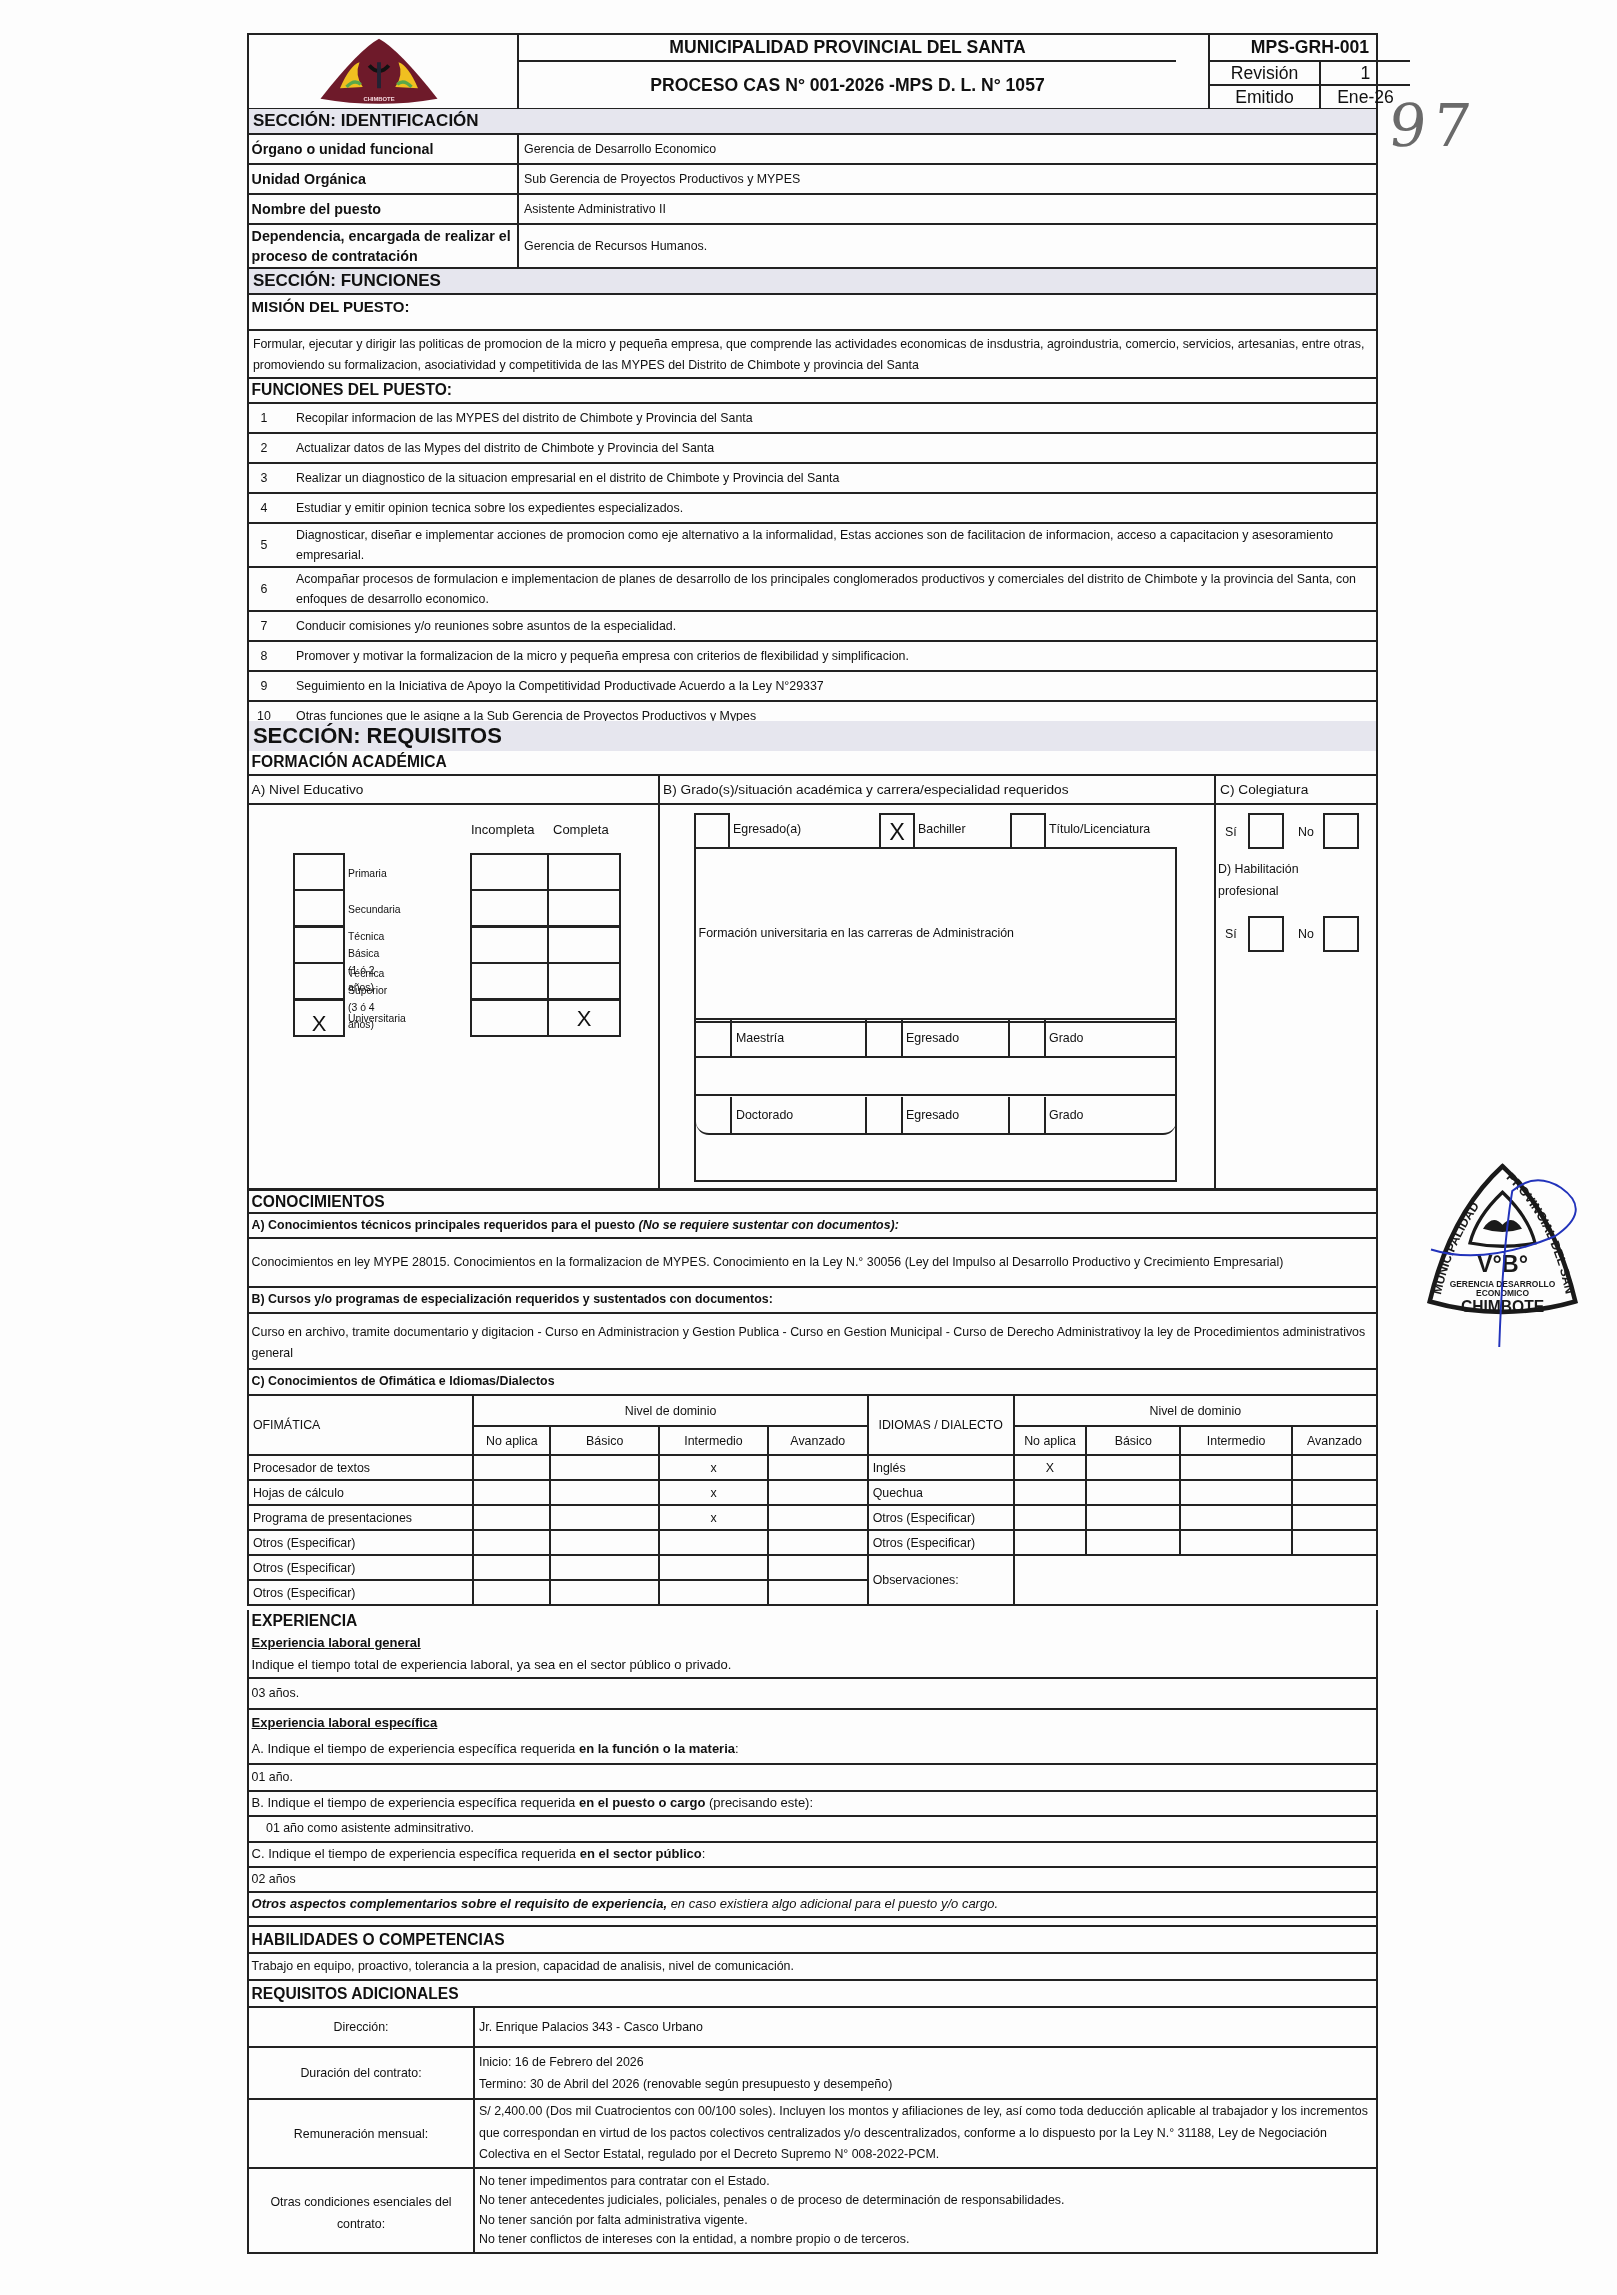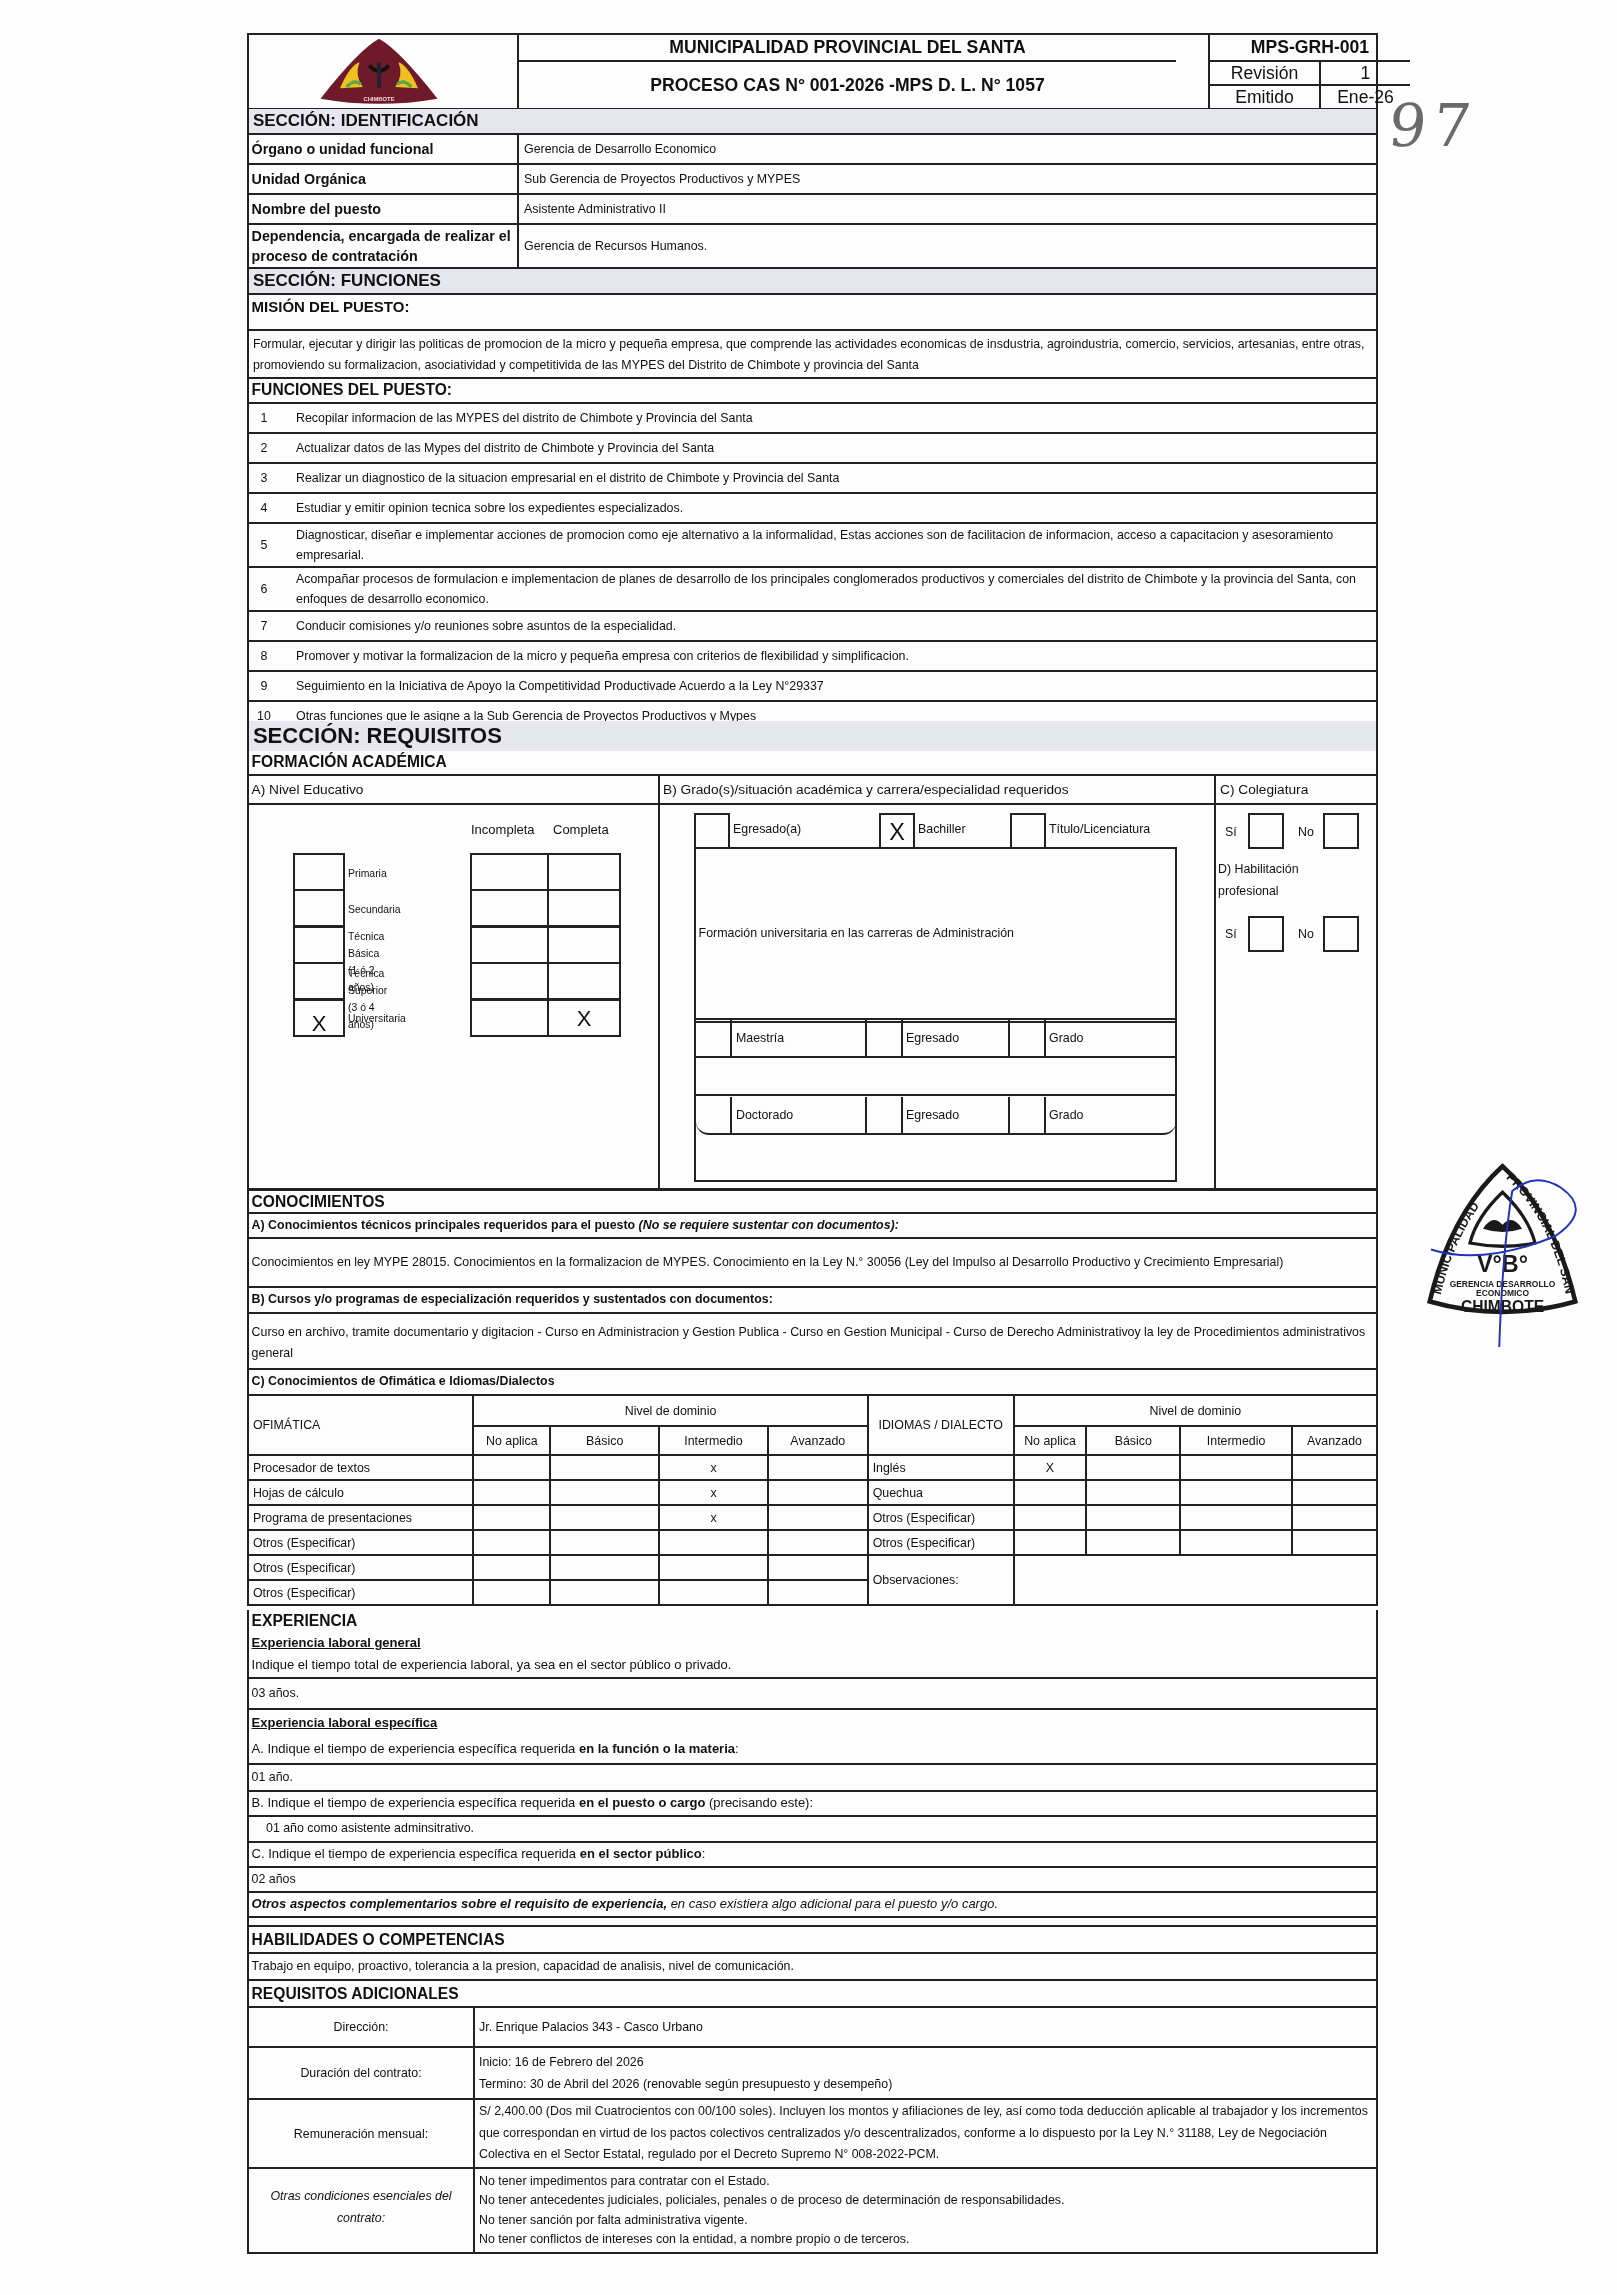--- a/index.html
+++ b/index.html
@@ -416,21 +416,21 @@
     <div class="abs" style="left:224px;top:0;height:50px;border-left:2px solid #222;"></div>
     <div class="abs txt" style="left:230px;top:2.6px;line-height:22px;">Inicio:  16 de Febrero del 2026</div>
     <div class="abs txt" style="left:230px;top:25px;line-height:22px;">Termino: 30 de Abril del 2026 (renovable según presupuesto y desempeño)</div>
   </div>
   <div class="row" style="height:69px;">
     <div class="abs cen txt" style="left:0;top:0;width:224px;line-height:68px;">Remuneración mensual:</div>
     <div class="abs" style="left:224px;top:0;height:67px;border-left:2px solid #222;"></div>
     <div class="abs txt" style="left:230px;top:1.3px;width:894px;line-height:21.5px;">S/ 2,400.00 (Dos mil Cuatrocientos con 00/100 soles). Incluyen los montos y afiliaciones de ley, así como toda deducción aplicable al trabajador y los incrementos que correspondan en virtud de los pactos colectivos centralizados y/o descentralizados, conforme a lo dispuesto por la Ley N.° 31188, Ley de Negociación Colectiva en el Sector Estatal, regulado por el Decreto Supremo N° 008-2022-PCM.</div>
   </div>
   <div class="row" style="height:85px;">
-    <div class="abs cen txt" style="left:13px;top:16px;width:198px;line-height:22px;font-style:italic;">Otras condiciones esenciales del contrato:</div>
+    <div class="abs cen txt" style="left:13px;top:22px;width:198px;line-height:22px;">Otras condiciones esenciales del contrato:</div>
     <div class="abs" style="left:224px;top:0;height:83px;border-left:2px solid #222;"></div>
     <div id="otras-list" class="abs txt" style="left:230px;top:2.6px;">
         <div style="line-height: 19.5px;">No tener impedimentos para contratar con el Estado.</div>
         <div style="line-height: 19.5px;">No tener antecedentes judiciales, policiales, penales o de proceso de determinación de responsabilidades.</div>
         <div style="line-height: 19.5px;">No tener sanción por falta administrativa vigente.</div>
         <div style="line-height: 19.5px;">No tener conflictos de intereses con la entidad, a nombre propio o de terceros.</div>
       </div>
   </div>
 </div>
 

